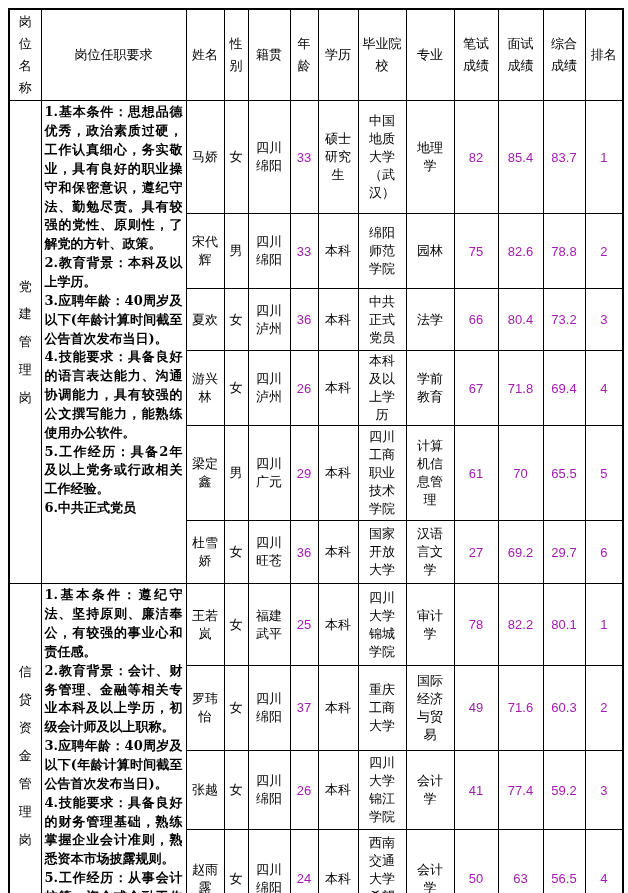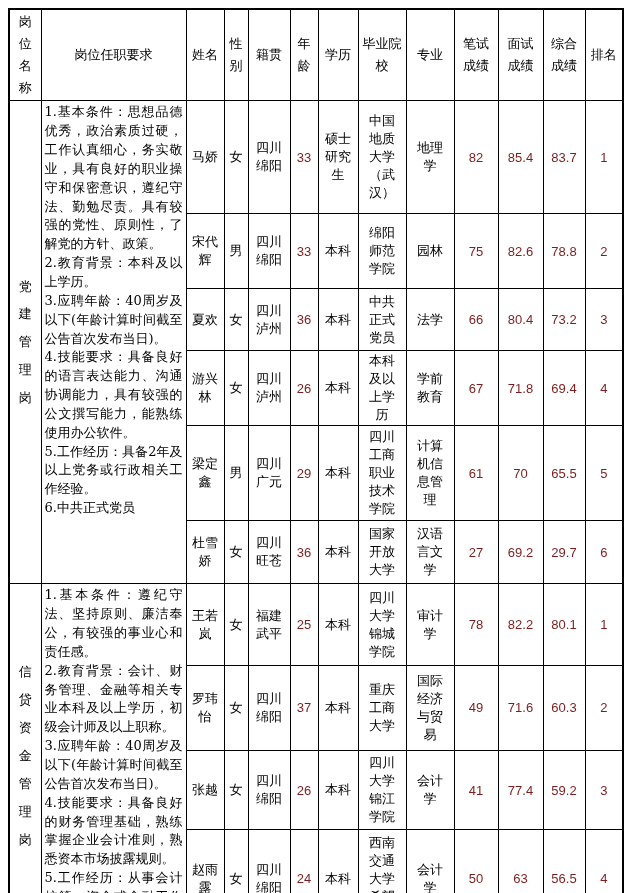--- a/index.html
+++ b/index.html
@@ -37,24 +37,25 @@
     margin-left:31px;
   }
   td.req{
     text-align:justify;
     text-justify:inter-character;
     vertical-align:top;
     white-space:pre-line;
     line-height:1.45;
     padding:2px 3px;
     font-size:13px;
+    font-weight:bold;
   }
   td.num{
     font-family:"Liberation Sans","DejaVu Sans",sans-serif;
-    color:#7f1d1d;
+    color:#a21caf;
     letter-spacing:0;
     margin-left:20px;
   }
 </style>
 </head>
 <body>
 
 <div class="page">
   <table>
     <colgroup id="cols">

